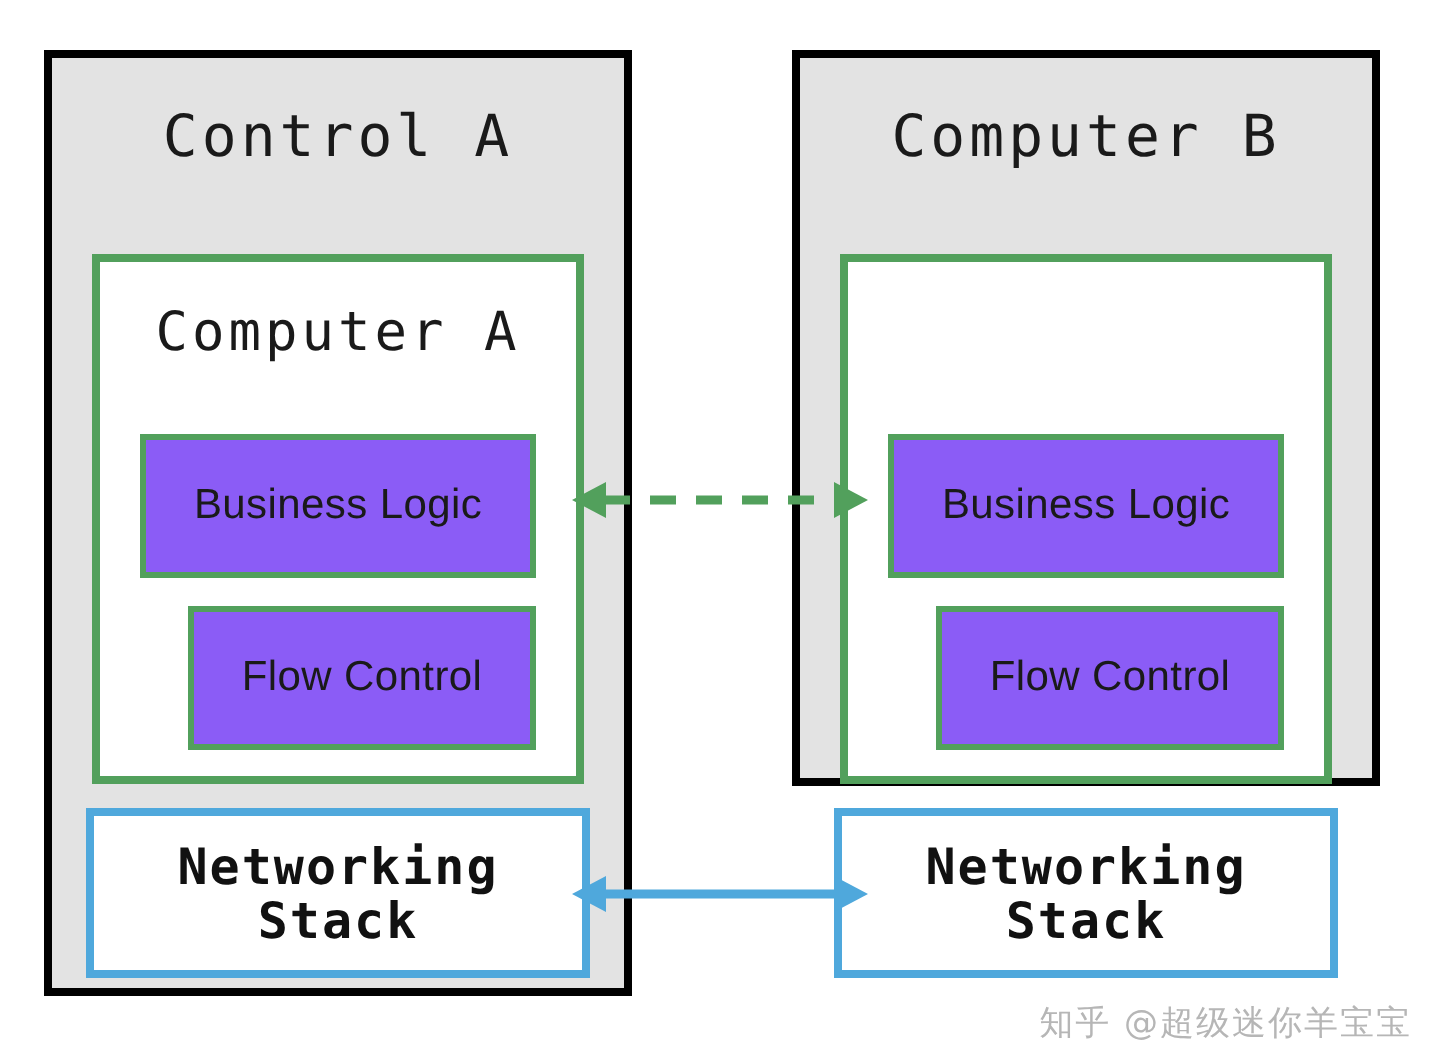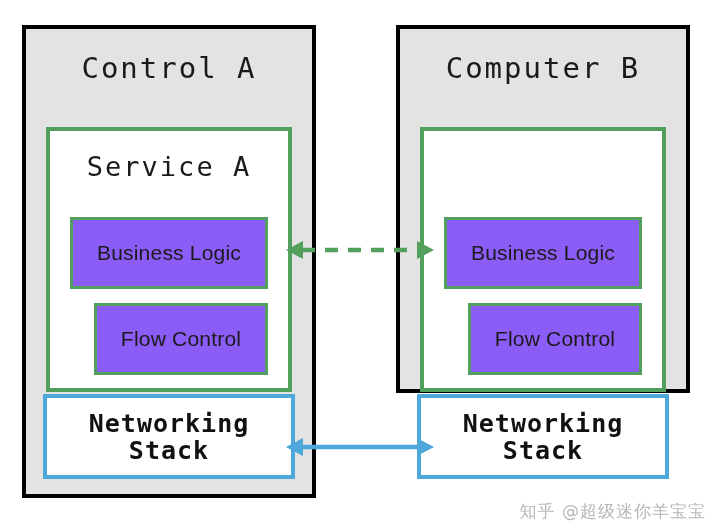--- a/index.html
+++ b/index.html
@@ -64,21 +64,21 @@
     font-family:"Liberation Sans", sans-serif;
     font-size:21px;
     color:#1a1a1a;
     letter-spacing:.2px;
   }
 
   
   .net-box{
     position:absolute;
     left:17px;right:17px;
-    top:365px;height:85px;
+    top:375px;height:85px;
     background:#ffffff;
     border:4px solid #4fa8dc;
     box-sizing:border-box;
     display:flex;align-items:center;justify-content:center;
   }
   .net-label{
     font-family:"DejaVu Sans Mono", monospace;
     font-size:25px;
     font-weight:bold;
     color:#111111;
@@ -106,21 +106,21 @@
 </style>
 </head>
 <body>
 
 <div class="canvas">
 
   <div class="computer" id="computer-a">
     <div class="computer-title">Control A</div>
 
     <div class="service-box">
-      <div class="service-title">Service A</div>
+      <div class="service-title">Computer A</div>
 
       <div class="sub-box first">
         <span class="sub-label">Business Logic</span>
       </div>
 
       <div class="sub-box second">
         <span class="sub-label">Flow Control</span>
       </div>
     </div>
 

